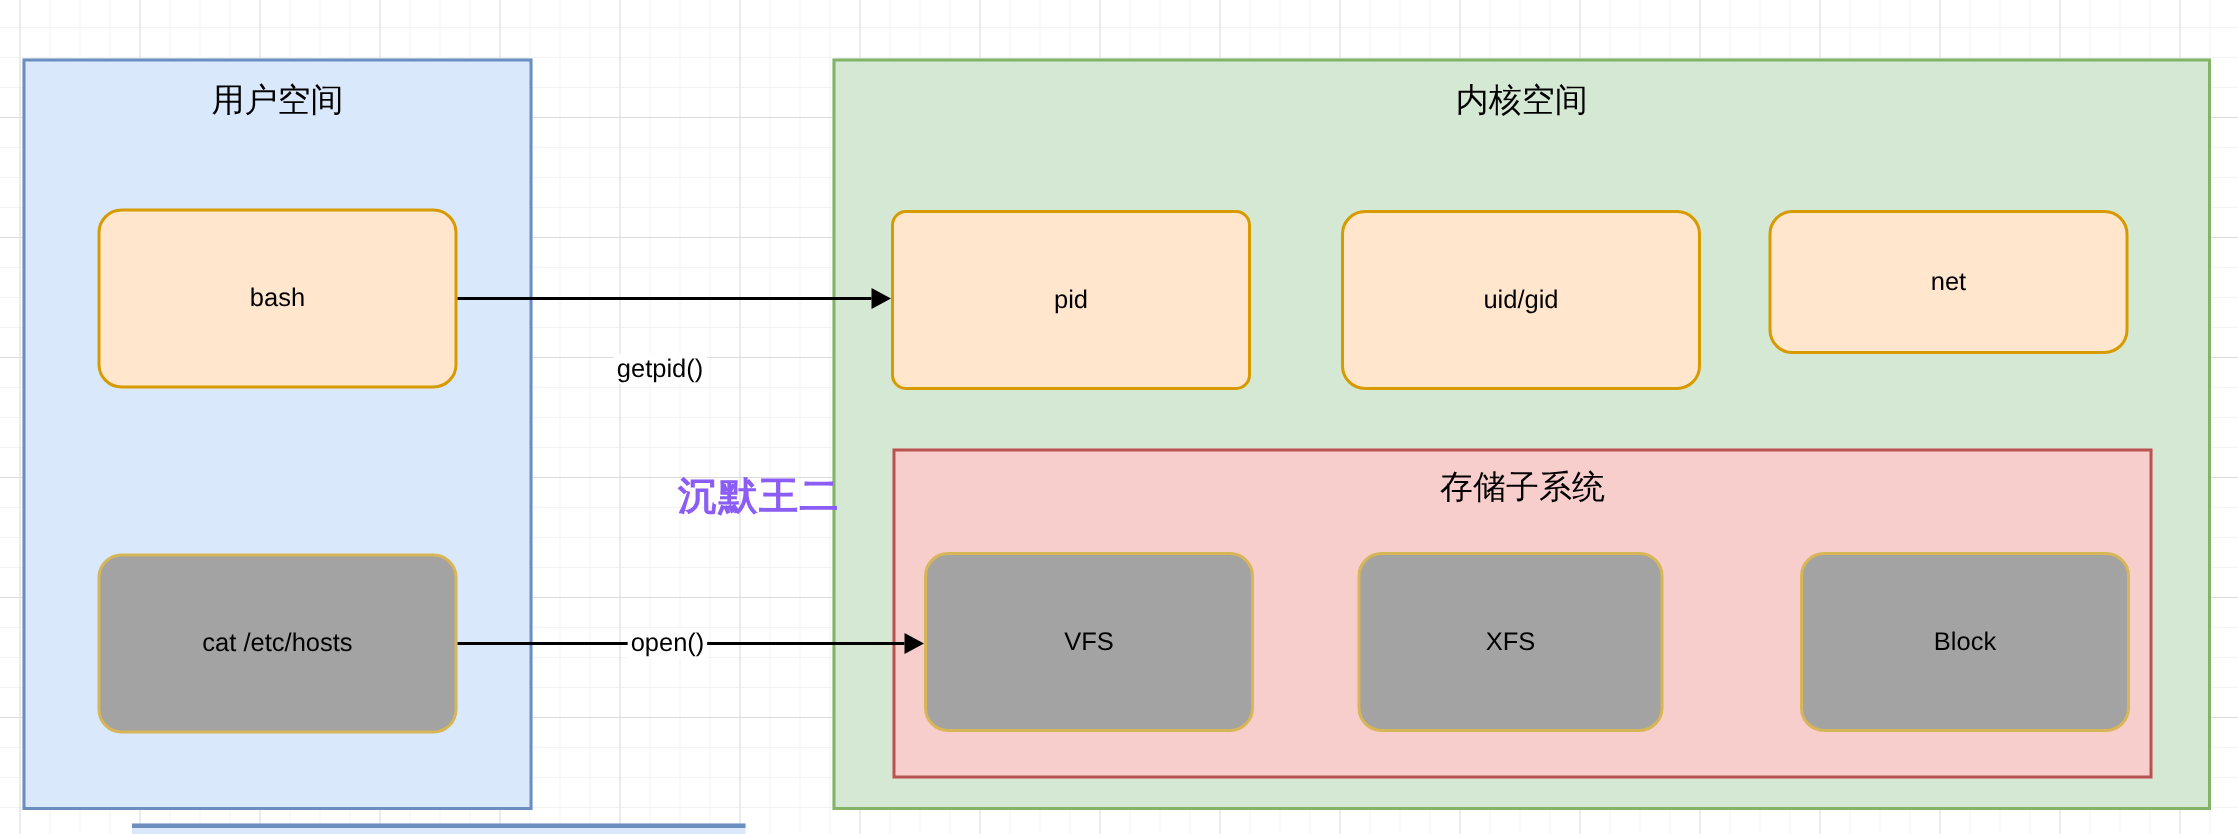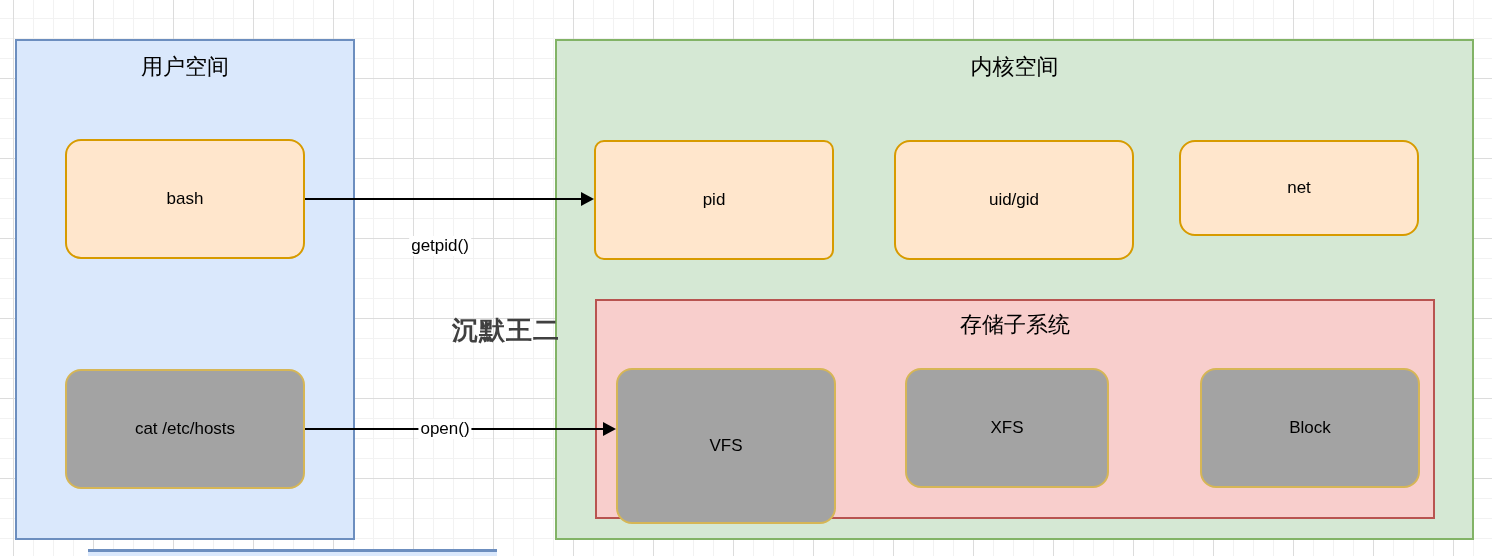--- a/index.html
+++ b/index.html
@@ -61,21 +61,21 @@
     z-index: 3;
   }
   .node-orange { background: #ffe6cc; border-color: #d79b00; }
   .node-yellow { background: #a3a3a3; border-color: #d6b656; }
 
   #node-bash { left: 65px;  top: 139px; width: 240px; height: 120px; }
   #node-cat  { left: 65px;  top: 369px; width: 240px; height: 120px; }
   #node-pid  { left: 594px; top: 140px; width: 240px; height: 120px; border-radius: 10px; }
   #node-uidgid { left: 894px;  top: 140px; width: 240px; height: 120px; }
   #node-net  { left: 1179px; top: 140px; width: 240px; height: 96px; }
-  #node-vfs  { left: 616px;  top: 368px; width: 220px; height: 156px; text-align: center; }
+  #node-vfs  { left: 616px;  top: 368px; width: 220px; height: 120px; text-align: center; }
   #node-xfs  { left: 905px;  top: 368px; width: 204px; height: 120px; }
   #node-block{ left: 1200px; top: 368px; width: 220px; height: 120px; }
 
   .edge {
     position: absolute;
     height: 0;
     border-top: 2px solid #000;
     z-index: 5;
   }
   #edge-getpid { left: 305px; top: 198px; width: 276px; }
@@ -99,21 +99,21 @@
     white-space: nowrap;
   }
   #edge-getpid .edge-label { left: 135px; margin-top: 47px; }
   #edge-open   .edge-label { left: 140px; }
 
   #watermark {
     position: absolute;
     left: 452px; top: 313px;
     font-size: 26px;
     font-weight: bold;
-    color: #404040;
+    color: #8b5cf6;
     letter-spacing: 1px;
     z-index: 10;
     white-space: nowrap;
   }
 
   #clipped-box-bottom {
     position: absolute;
     left: 88px; top: 549px;
     width: 409px; height: 7px;
     box-sizing: border-box;

